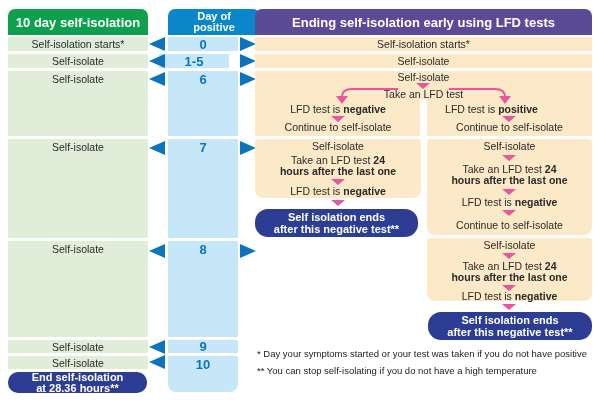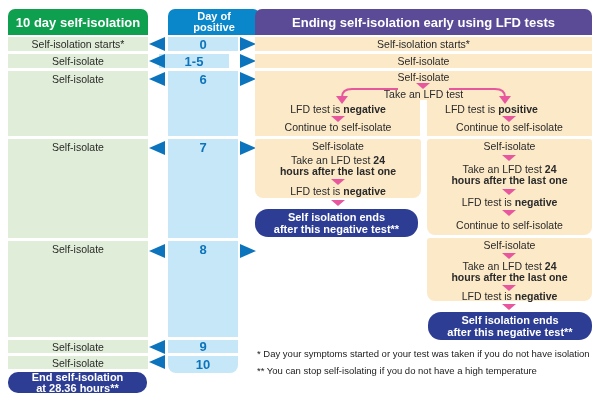--- a/index.html
+++ b/index.html
@@ -55,21 +55,21 @@
   <div class="hdr hblue" style="left:168px;top:9px;width:92px;height:26px">
     <div>Day of</div>
     <div>positive</div>
   </div>
   <div class="bcell" style="left:168px;top:37px;width:70px;height:14px">0</div>
   <div class="bcell" style="left:159px;top:54px;width:70px;height:14px">1-5</div>
   <div class="bcell t" style="left:168px;top:71px;width:70px;height:65px">6</div>
   <div class="bcell t" style="left:168px;top:139px;width:70px;height:99px">7</div>
   <div class="bcell t" style="left:168px;top:241px;width:70px;height:96px">8</div>
   <div class="bcell" style="left:168px;top:340px;width:70px;height:13px">9</div>
-  <div class="bcell t rb" style="left:168px;top:356px;width:70px;height:17px">10</div>
+  <div class="bcell t rb" style="left:168px;top:356px;width:70px;height:36px">10</div>
 
   <div class="tl" style="left:149px;top:37px"></div>
   <div class="tl" style="left:149px;top:54px"></div>
   <div class="tl" style="left:149px;top:72px"></div>
   <div class="tl" style="left:149px;top:141px"></div>
   <div class="tl" style="left:149px;top:244px"></div>
   <div class="tl" style="left:149px;top:340px"></div>
   <div class="tl" style="left:149px;top:355px"></div>
 
   <div class="tr" style="left:240px;top:37px"></div>
@@ -128,16 +128,16 @@
   <div class="fl" style="left:427px;top:261px;width:165px"><span>Take an LFD test </span><b>24</b></div>
   <div class="fl" style="left:427px;top:272px;width:165px"><b>hours after the last one</b></div>
   <div class="pt" style="left:502px;top:285px"></div>
   <div class="fl" style="left:427px;top:291px;width:165px"><span>LFD test is </span><b>negative</b></div>
   <div class="pt" style="left:502px;top:304px"></div>
   <div class="pill" style="left:428px;top:312px;width:164px;height:28px">
     <div>Self isolation ends</div>
     <div>after this negative test**</div>
   </div>
 
-  <div class="fn" style="left:257px;top:348px">* Day your symptoms started or your test was taken if you do not have isolation</div>
+  <div class="fn" style="left:257px;top:348px">* Day your symptoms started or your test was taken if you do not have positive</div>
   <div class="fn" style="left:257px;top:365px">** You can stop self-isolating if you do not have a high temperature</div>
 
 </div>
 
 </body></html>

